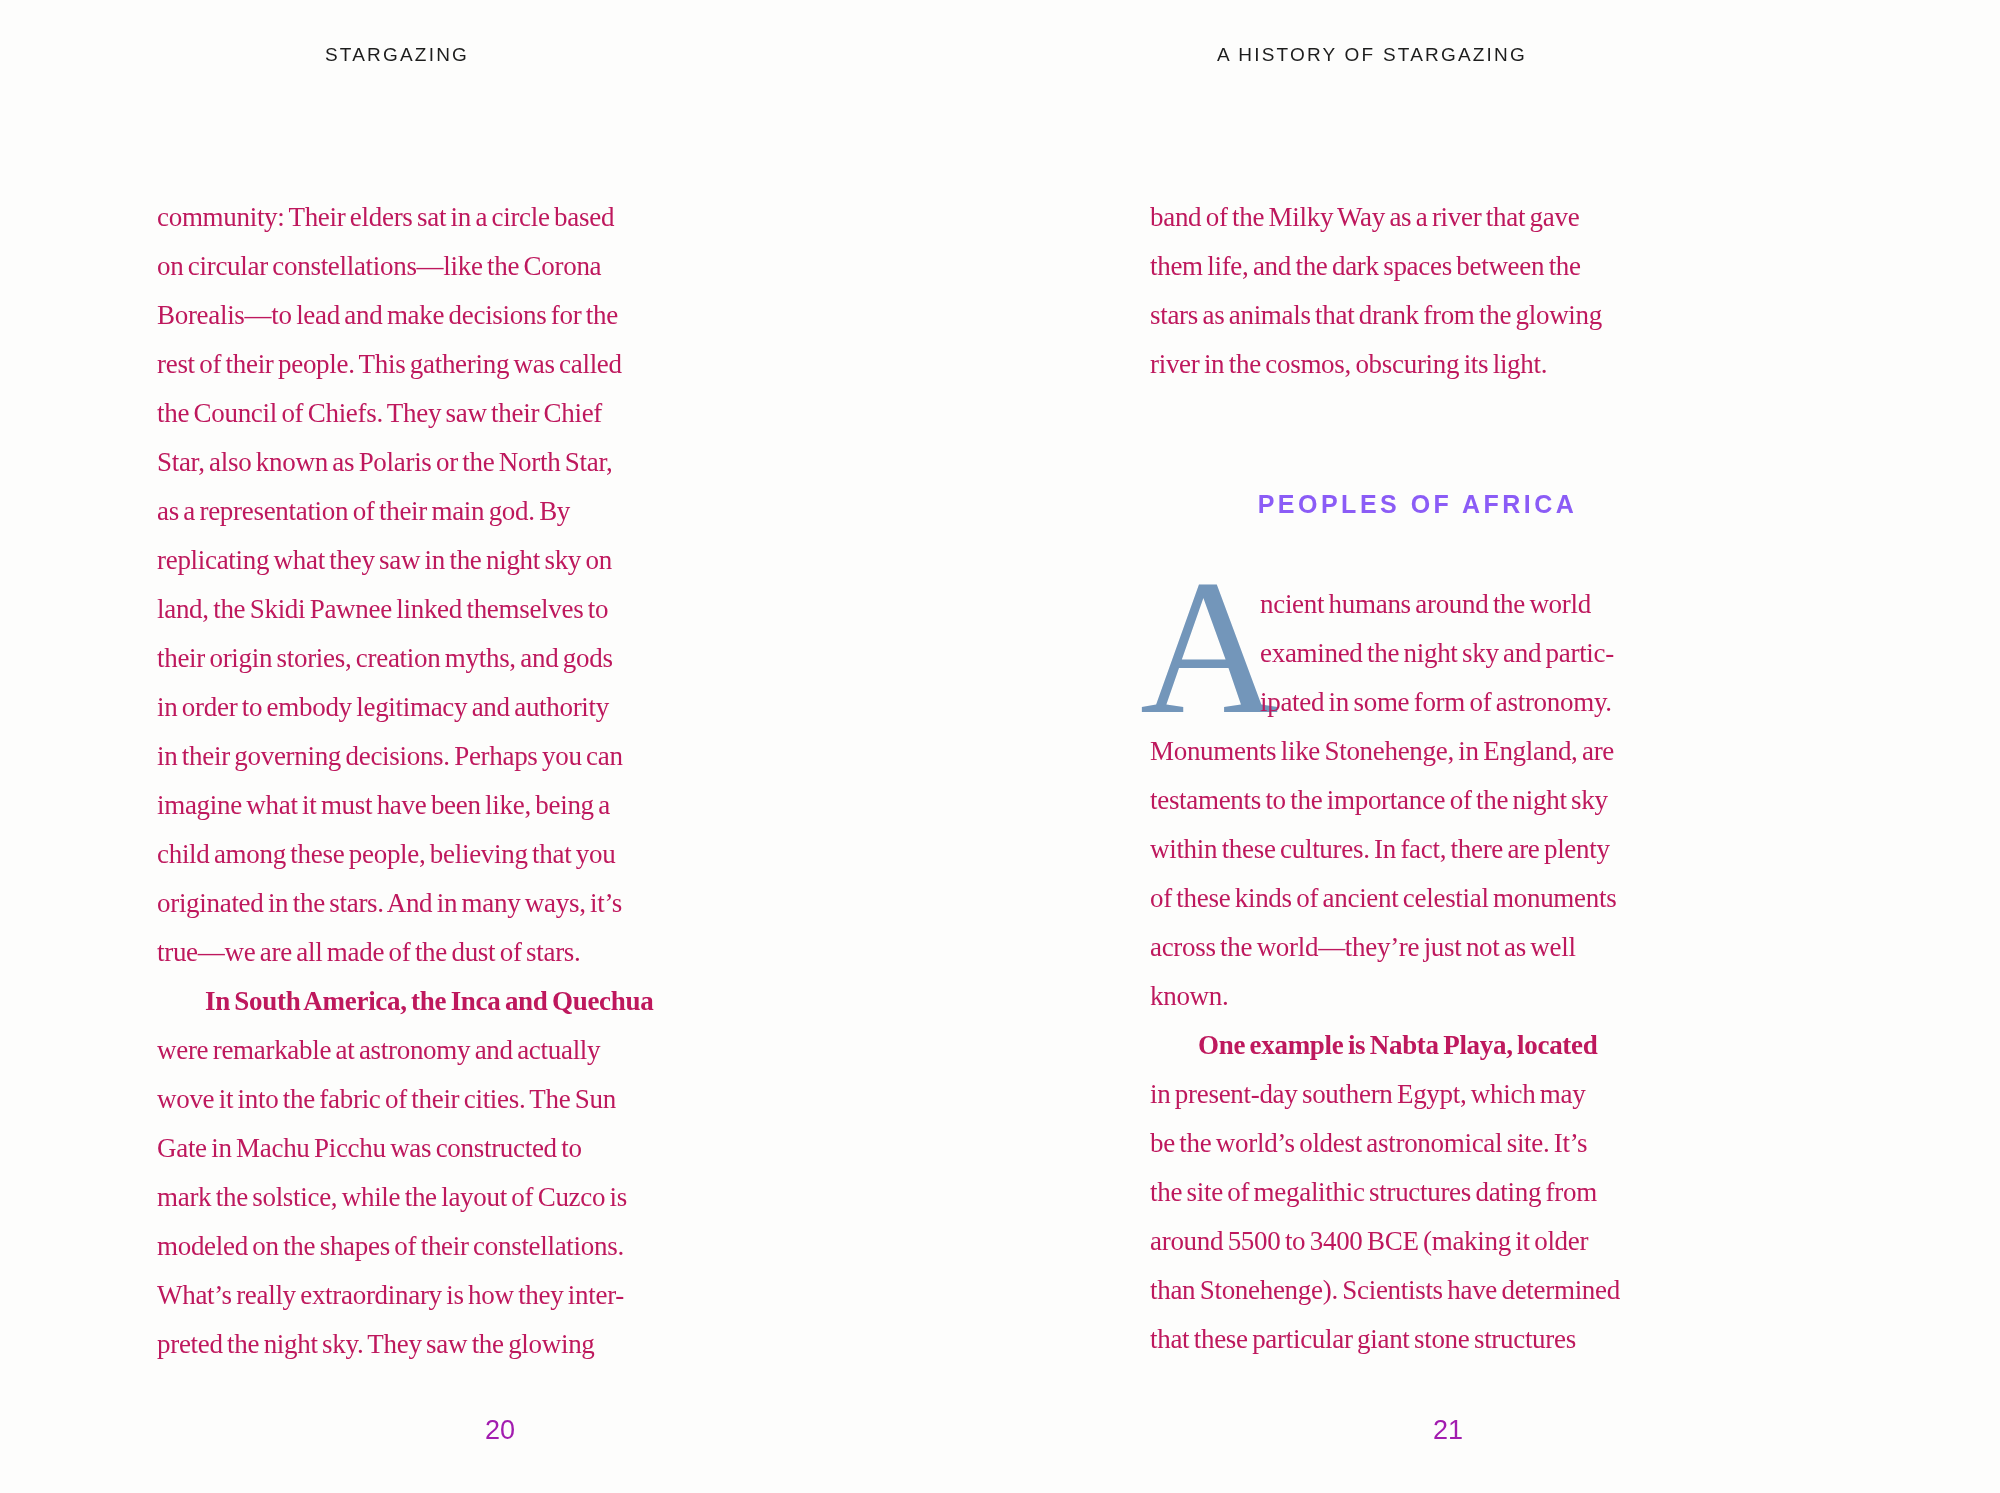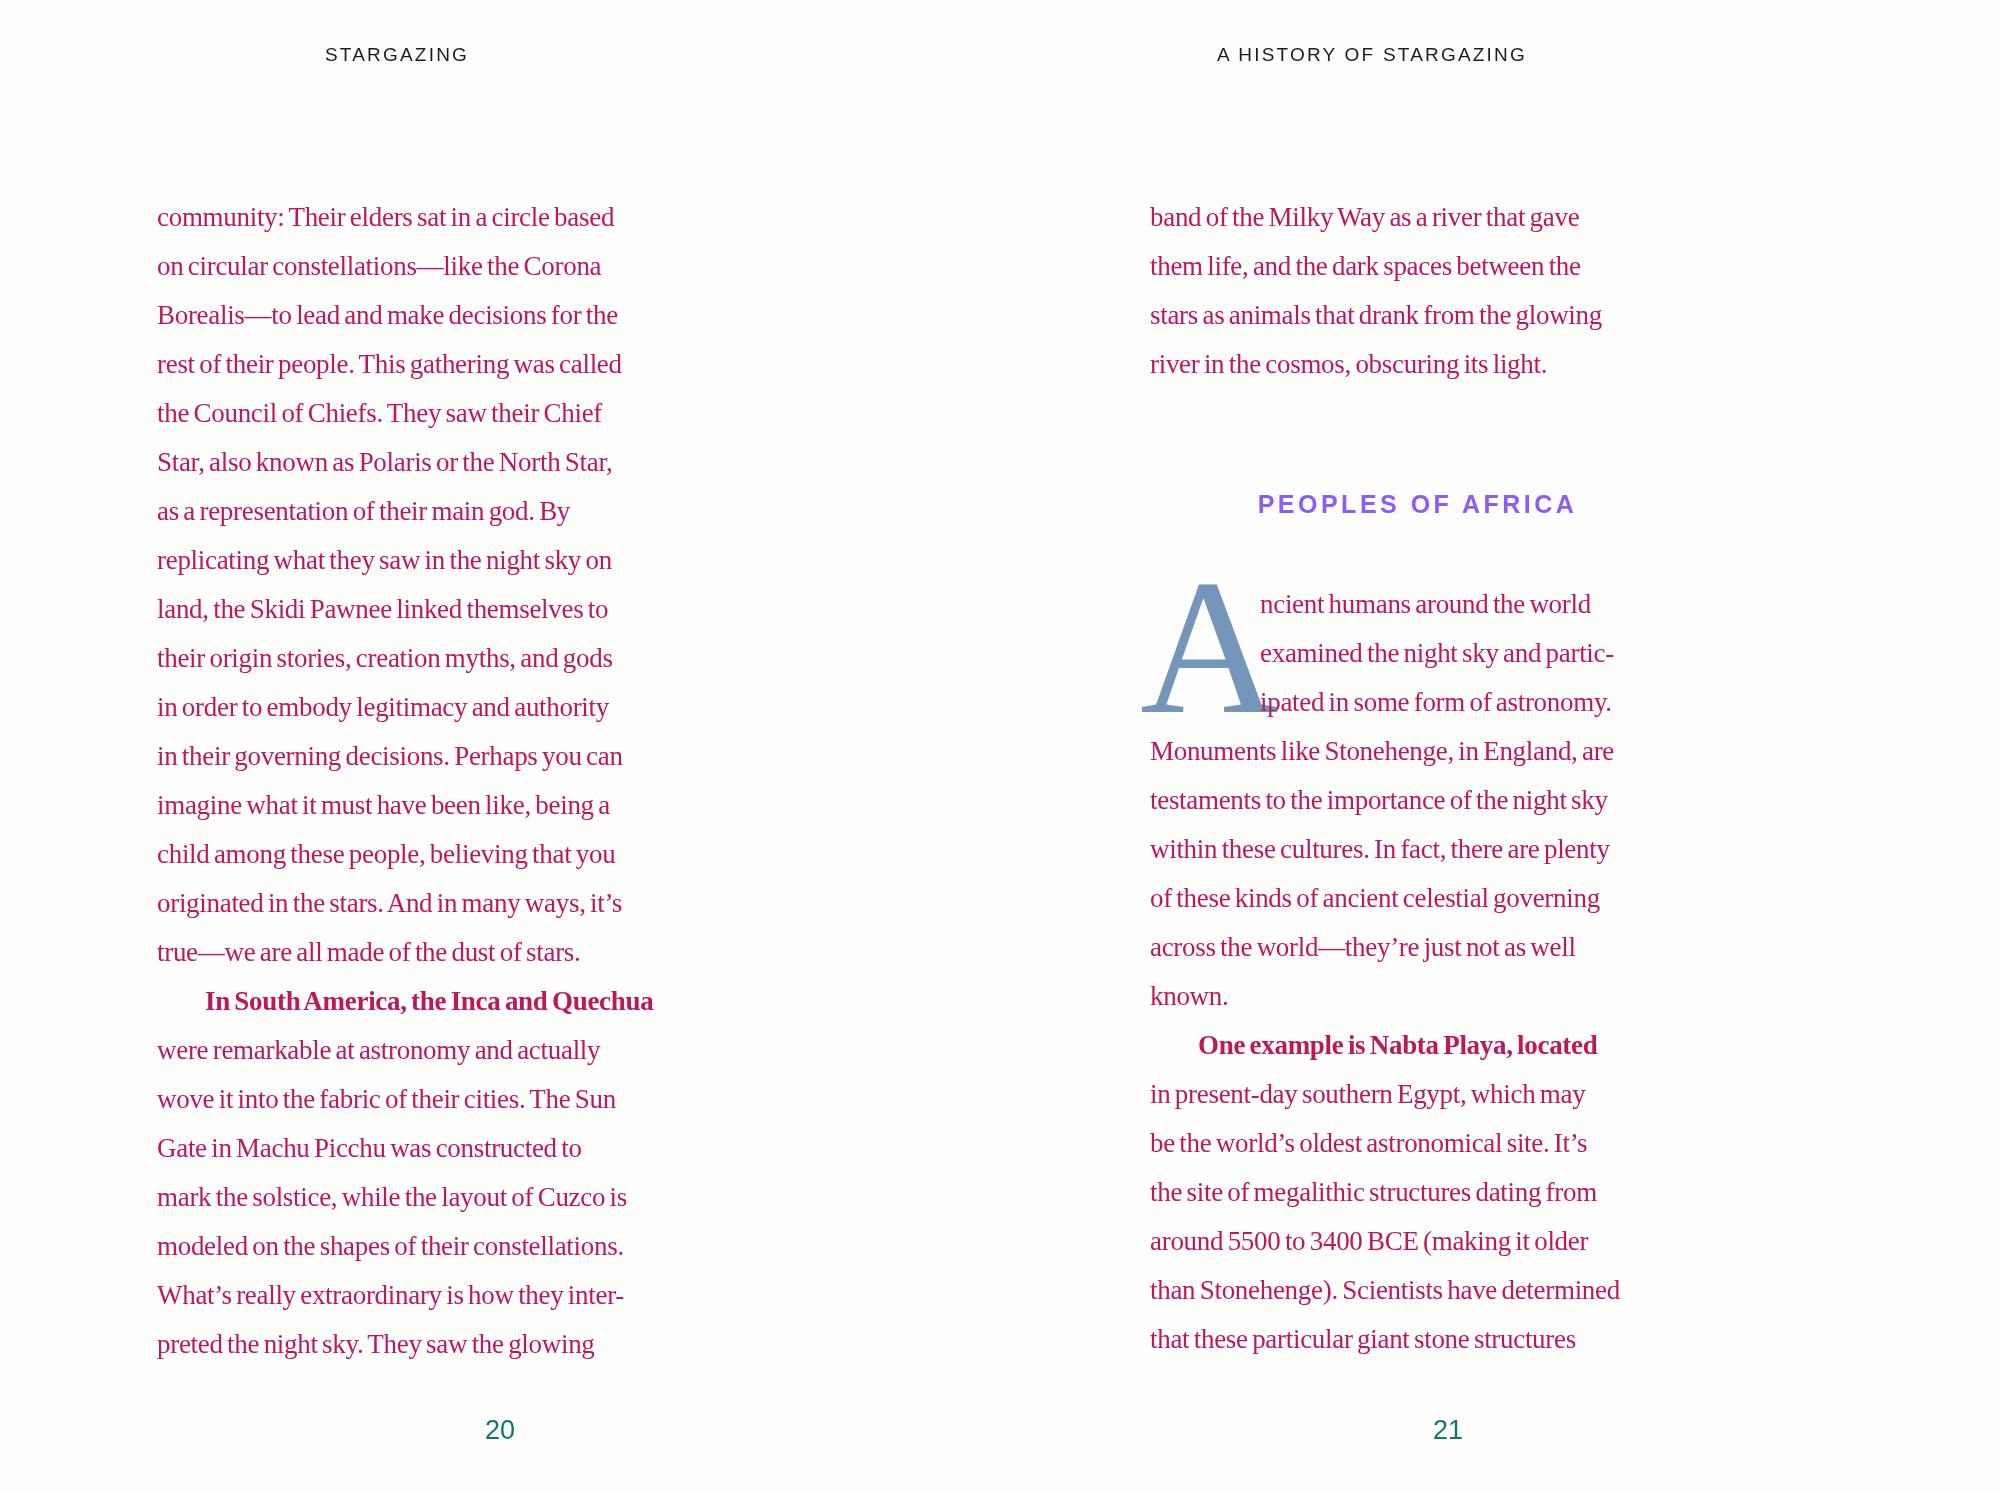--- a/index.html
+++ b/index.html
@@ -67,21 +67,21 @@
   }
 
   .page-number {
     position: absolute;
     top: 1414px;
     width: 1000px;
     text-align: center;
     font-family: "Liberation Sans", "DejaVu Sans", sans-serif;
     font-size: 27px;
     line-height: 32px;
-    color: #0f766e;
+    color: #a21caf;
   }
   .pn-left  { left: 0; }
   .pn-right { left: 948px; }
 </style>
 </head>
 <body>
 
 <div class="spread">
 
   <div class="running-head head-left">STARGAZING</div>
@@ -128,21 +128,21 @@
 
   <div class="drop-cap" style="color: rgb(115, 150, 186);">A</div>
 
   <div class="textblock block-r-body">
       <div class="line tucked">ncient humans around the world</div>
       <div class="line tucked">examined the night sky and partic-</div>
       <div class="line tucked">ipated in some form of astronomy.</div>
       <div class="line">Monuments like Stonehenge, in England, are</div>
       <div class="line">testaments to the importance of the night sky</div>
       <div class="line">within these cultures. In fact, there are plenty</div>
-      <div class="line">of these kinds of ancient celestial governing</div>
+      <div class="line">of these kinds of ancient celestial monuments</div>
       <div class="line">across the world—they’re just not as well</div>
       <div class="line">known.</div>
       <div class="line indent">One example is Nabta Playa, located</div>
       <div class="line">in present-day southern Egypt, which may</div>
       <div class="line">be the world’s oldest astronomical site. It’s</div>
       <div class="line">the site of megalithic structures dating from</div>
       <div class="line">around 5500 to 3400 BCE (making it older</div>
       <div class="line">than Stonehenge). Scientists have determined</div>
       <div class="line">that these particular giant stone structures</div>
     </div>

